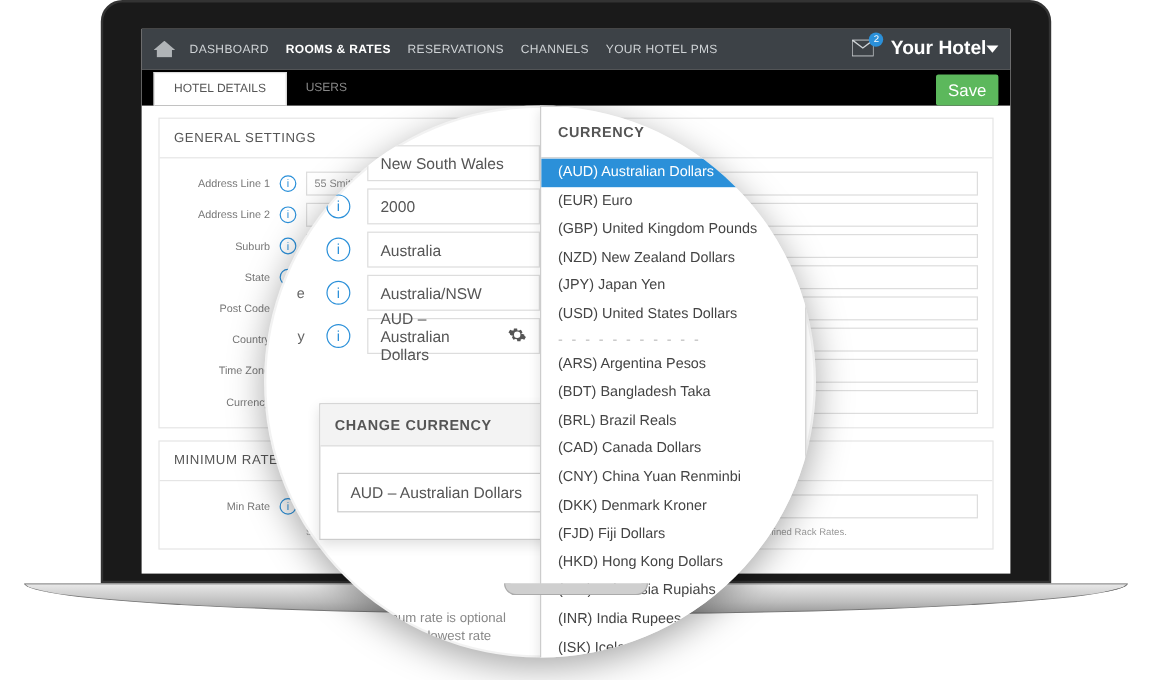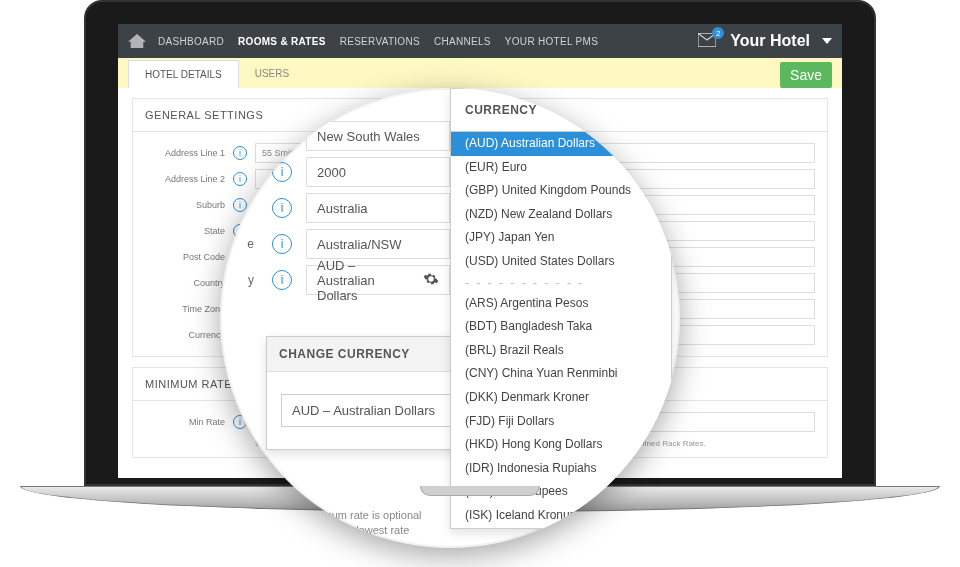--- a/index.html
+++ b/index.html
@@ -53,25 +53,25 @@
     color: #cfd3d6;
     font-size: 10px;
   }
   .home-icon { width: 18px; height: 14px; background: #b0b4b7; clip-path: polygon(50% 0, 100% 55%, 85% 55%, 85% 100%, 15% 100%, 15% 55%, 0 55%); margin-right: 12px; }
   .nav-item { margin-right: 14px; cursor: pointer; letter-spacing: .3px; }
   .nav-item.active { color: #fff; font-weight: bold; }
   .nav-right { margin-left: auto; display: flex; align-items: center; gap: 14px; }
   .mail { position: relative; }
   .mail svg { width: 18px; height: 14px; fill: #cfd3d6; }
   .badge { position: absolute; top: -6px; right: -8px; background: #2b90d9; color: #fff; font-size: 8px; width: 12px; height: 12px; border-radius: 50%; display: flex; align-items: center; justify-content: center; }
-  .hotel-name { color: #fff; font-size: 16px; font-weight: 600; display: flex; align-items: center; gap: 12px; justify-content: space-between; }
+  .hotel-name { color: #fff; font-size: 16px; font-weight: 600; display: flex; align-items: center; gap: 0; justify-content: space-between; }
   .chev { width: 0; height: 0; border-left: 5px solid transparent; border-right: 5px solid transparent; border-top: 6px solid #fff; }
 
   
-  .subtabs { background: #fef9c3; height: 30px; display: flex; align-items: flex-end; padding: 0 10px; font-size: 10px; position: relative; }
+  .subtabs { background: #000000; height: 30px; display: flex; align-items: flex-end; padding: 0 10px; font-size: 10px; position: relative; }
   .tab { padding: 8px 16px; color: #888; cursor: pointer; }
   .tab.active { background: #fff; color: #555; border: 1px solid #ddd; border-bottom: none; }
   .save-btn { position: absolute; right: 10px; top: 4px; background: #5cb85c; color: #fff; font-size: 14px; padding: 5px 10px; border-radius: 2px; cursor: pointer; }
 
   
   .content { padding: 10px 14px; font-size: 10px; color: #666; }
   .panel { border: 1px solid #e5e5e5; margin-bottom: 10px; }
   .panel-h { padding: 10px 12px; border-bottom: 1px solid #e5e5e5; font-size: 11px; color: #555; letter-spacing: .5px; }
   .panel-b { padding: 8px 12px; }
   .row { display: flex; align-items: center; height: 26px; }
@@ -282,20 +282,21 @@
           <div class="dd-item sel">(AUD) Australian Dollars<span class="chk">✓</span></div>
           <div class="dd-item">(EUR) Euro</div>
           <div class="dd-item">(GBP) United Kingdom Pounds</div>
           <div class="dd-item">(NZD) New Zealand Dollars</div>
           <div class="dd-item">(JPY) Japan Yen</div>
           <div class="dd-item">(USD) United States Dollars</div>
           <div class="dd-sep">- - - - - - - - - - -</div>
           <div class="dd-item">(ARS) Argentina Pesos</div>
           <div class="dd-item">(BDT) Bangladesh Taka</div>
           <div class="dd-item">(BRL) Brazil Reals</div>
+          <div class="dd-item">(CAD) Canada Dollars</div>
           <div class="dd-item">(CNY) China Yuan Renminbi</div>
           <div class="dd-item">(DKK) Denmark Kroner</div>
           <div class="dd-item">(FJD) Fiji Dollars</div>
           <div class="dd-item">(HKD) Hong Kong Dollars</div>
           <div class="dd-item">(IDR) Indonesia Rupiahs</div>
           <div class="dd-item">(INR) India Rupees</div>
           <div class="dd-item">(ISK) Iceland Kronur</div>
         </div>
     </div>
 

